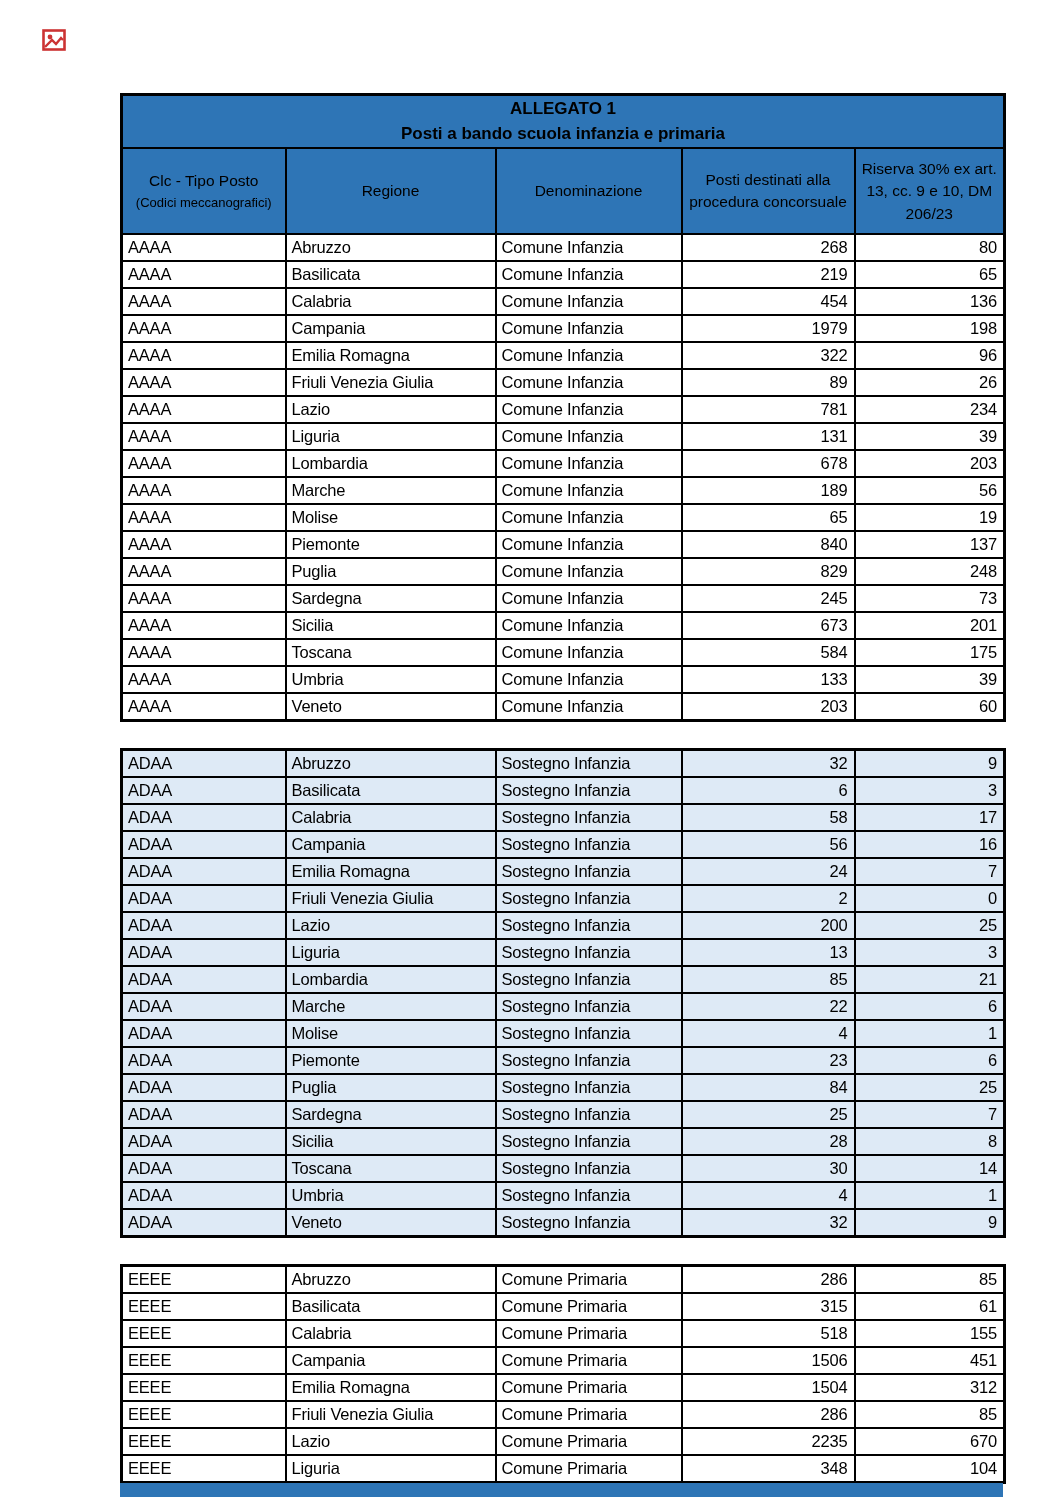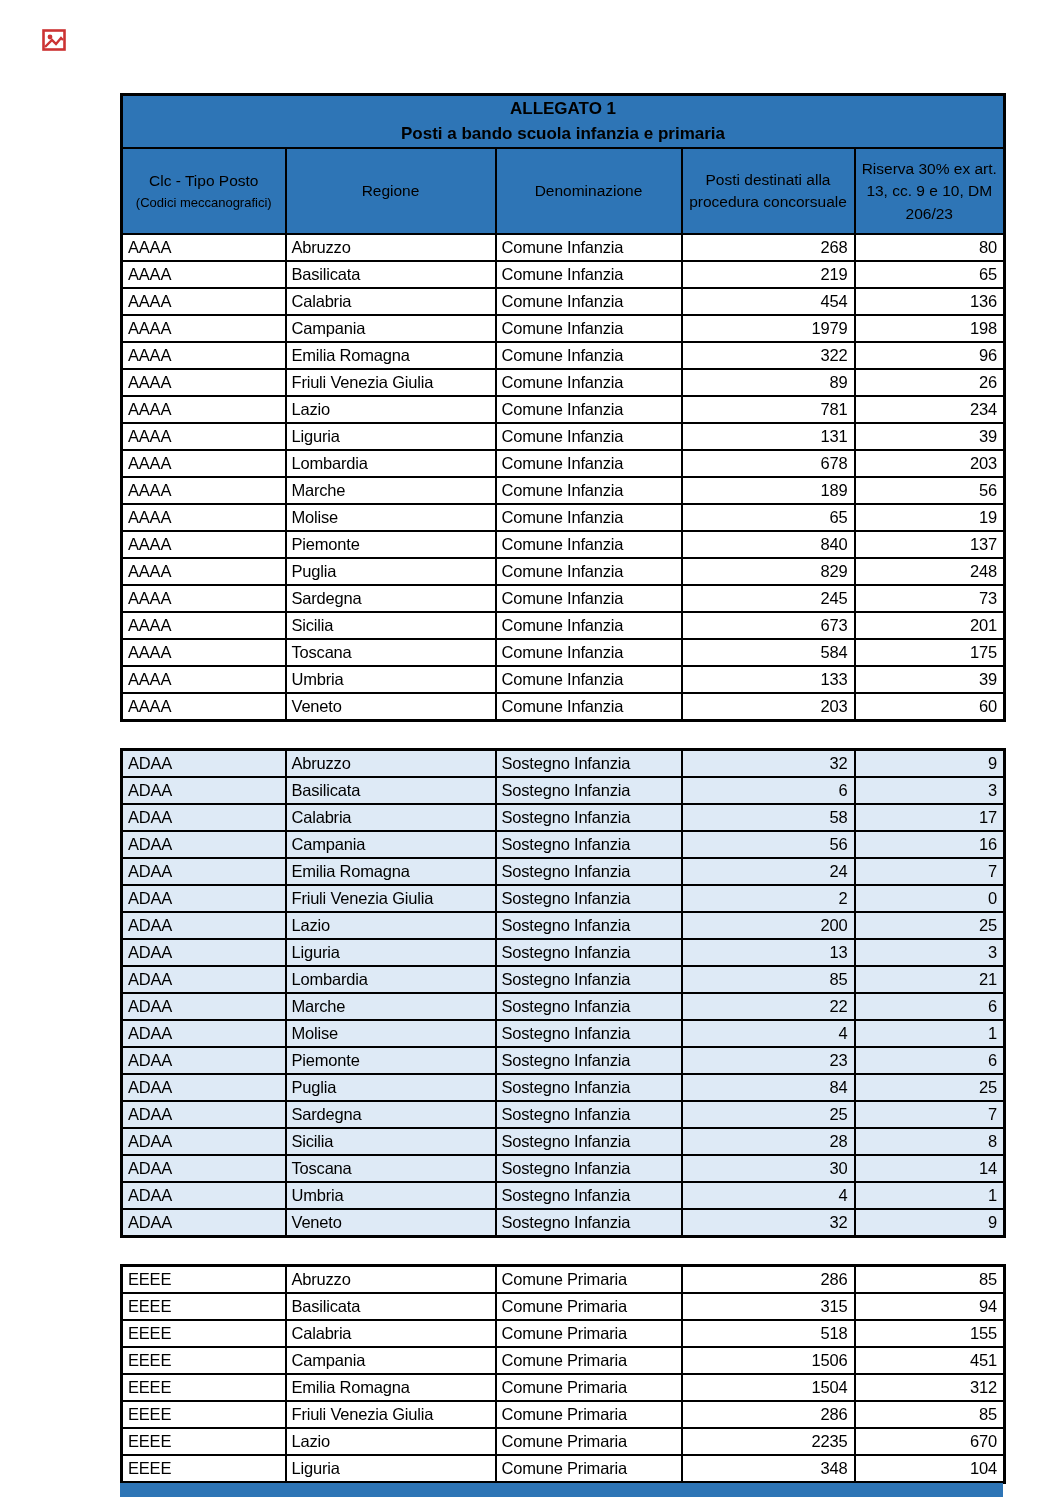--- a/index.html
+++ b/index.html
@@ -359,21 +359,21 @@
             <td class="col1">Abruzzo</td>
             <td class="col2">Comune Primaria</td>
             <td class="col3">286</td>
             <td class="col4">85</td>
           </tr>
           <tr style="background: rgb(255, 255, 255);">
             <td class="col0">EEEE</td>
             <td class="col1">Basilicata</td>
             <td class="col2">Comune Primaria</td>
             <td class="col3">315</td>
-            <td class="col4">94</td>
+            <td class="col4">61</td>
           </tr>
           <tr style="background: rgb(255, 255, 255);">
             <td class="col0">EEEE</td>
             <td class="col1">Calabria</td>
             <td class="col2">Comune Primaria</td>
             <td class="col3">518</td>
             <td class="col4">155</td>
           </tr>
           <tr style="background: rgb(255, 255, 255);">
             <td class="col0">EEEE</td>

